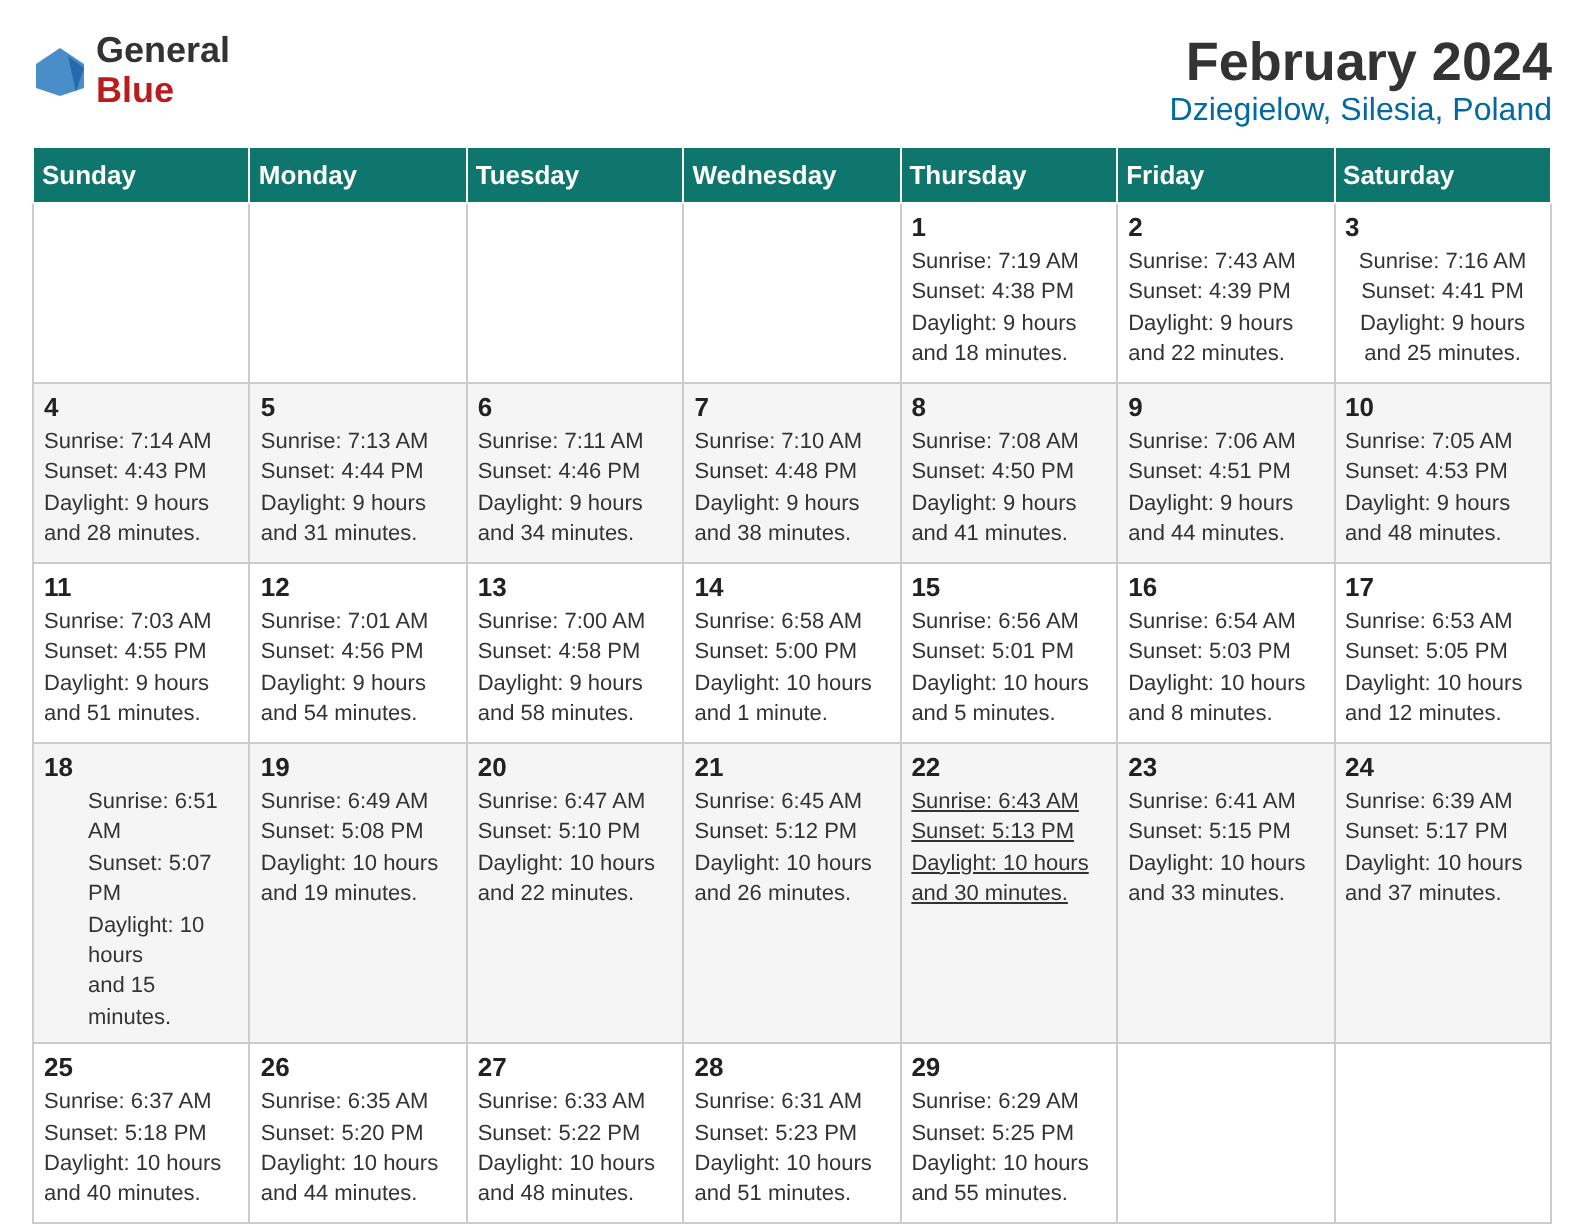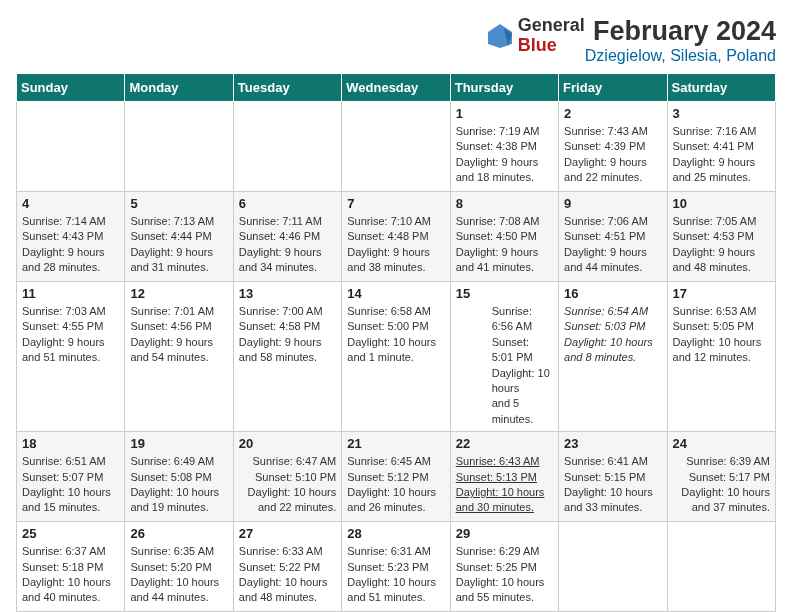--- a/index.html
+++ b/index.html
@@ -5,21 +5,21 @@
     * { box-sizing: border-box; margin: 0; padding: 0; }
     body {
       font-family: Arial, sans-serif;
       background: #fff;
       width: 792px;
       min-height: 612px;
       padding: 16px;
     }
     .header-area {
       display: flex;
-      justify-content: flex-end;
+      justify-content: space-between;
       align-items: flex-start;
       margin-bottom: 8px;
     }
     .logo {
       display: flex;
       align-items: center;
       gap: 4px;
     }
     .logo-text {
       font-size: 18px;
@@ -135,21 +135,21 @@
         </td>
         <td>
           <span class="cell-date">2</span>
           <div class="cell-info" style="white-space: pre-line;">Sunrise: 7:43 AM
 Sunset: 4:39 PM
 Daylight: 9 hours
 and 22 minutes.</div>
         </td>
         <td>
           <span class="cell-date">3</span>
-          <div class="cell-info" style="white-space: pre-line;">Sunrise: 7:16 AM
+          <div class="cell-info" style="white-space: pre-line; text-align: center;">Sunrise: 7:16 AM
 Sunset: 4:41 PM
 Daylight: 9 hours
 and 25 minutes.</div>
         </td>
       </tr>
       <tr class="row-shaded">
         <td>
           <span class="cell-date">4</span>
           <div class="cell-info" style="white-space: pre-line;">Sunrise: 7:14 AM
 Sunset: 4:43 PM
@@ -223,58 +223,58 @@
         </td>
         <td>
           <span class="cell-date">14</span>
           <div class="cell-info" style="white-space: pre-line;">Sunrise: 6:58 AM
 Sunset: 5:00 PM
 Daylight: 10 hours
 and 1 minute.</div>
         </td>
         <td>
           <span class="cell-date">15</span>
-          <div class="cell-info" style="white-space: pre-line; margin-left: 36px;">Sunrise: 6:56 AM
+          <div class="cell-info" style="white-space: pre-line;">Sunrise: 6:56 AM
 Sunset: 5:01 PM
 Daylight: 10 hours
 and 5 minutes.</div>
         </td>
         <td>
           <span class="cell-date">16</span>
-          <div class="cell-info" style="white-space: pre-line; font-style: italic;">Sunrise: 6:54 AM
+          <div class="cell-info" style="white-space: pre-line;">Sunrise: 6:54 AM
 Sunset: 5:03 PM
 Daylight: 10 hours
 and 8 minutes.</div>
         </td>
         <td>
           <span class="cell-date">17</span>
           <div class="cell-info" style="white-space: pre-line;">Sunrise: 6:53 AM
 Sunset: 5:05 PM
 Daylight: 10 hours
 and 12 minutes.</div>
         </td>
       </tr>
       <tr class="row-shaded">
         <td>
           <span class="cell-date">18</span>
-          <div class="cell-info" style="white-space: pre-line;">Sunrise: 6:51 AM
+          <div class="cell-info" style="white-space: pre-line; margin-left: 22px;">Sunrise: 6:51 AM
 Sunset: 5:07 PM
 Daylight: 10 hours
 and 15 minutes.</div>
         </td>
         <td>
           <span class="cell-date">19</span>
           <div class="cell-info" style="white-space: pre-line;">Sunrise: 6:49 AM
 Sunset: 5:08 PM
 Daylight: 10 hours
 and 19 minutes.</div>
         </td>
         <td>
           <span class="cell-date">20</span>
-          <div class="cell-info" style="white-space: pre-line; text-align: right;">Sunrise: 6:47 AM
+          <div class="cell-info" style="white-space: pre-line;">Sunrise: 6:47 AM
 Sunset: 5:10 PM
 Daylight: 10 hours
 and 22 minutes.</div>
         </td>
         <td>
           <span class="cell-date">21</span>
           <div class="cell-info" style="white-space: pre-line;">Sunrise: 6:45 AM
 Sunset: 5:12 PM
 Daylight: 10 hours
 and 26 minutes.</div>
@@ -288,21 +288,21 @@
         </td>
         <td>
           <span class="cell-date">23</span>
           <div class="cell-info" style="white-space: pre-line;">Sunrise: 6:41 AM
 Sunset: 5:15 PM
 Daylight: 10 hours
 and 33 minutes.</div>
         </td>
         <td>
           <span class="cell-date">24</span>
-          <div class="cell-info" style="white-space: pre-line; text-align: right;">Sunrise: 6:39 AM
+          <div class="cell-info" style="white-space: pre-line;">Sunrise: 6:39 AM
 Sunset: 5:17 PM
 Daylight: 10 hours
 and 37 minutes.</div>
         </td>
       </tr>
       <tr class="row-white">
         <td>
           <span class="cell-date">25</span>
           <div class="cell-info" style="white-space: pre-line;">Sunrise: 6:37 AM
 Sunset: 5:18 PM

